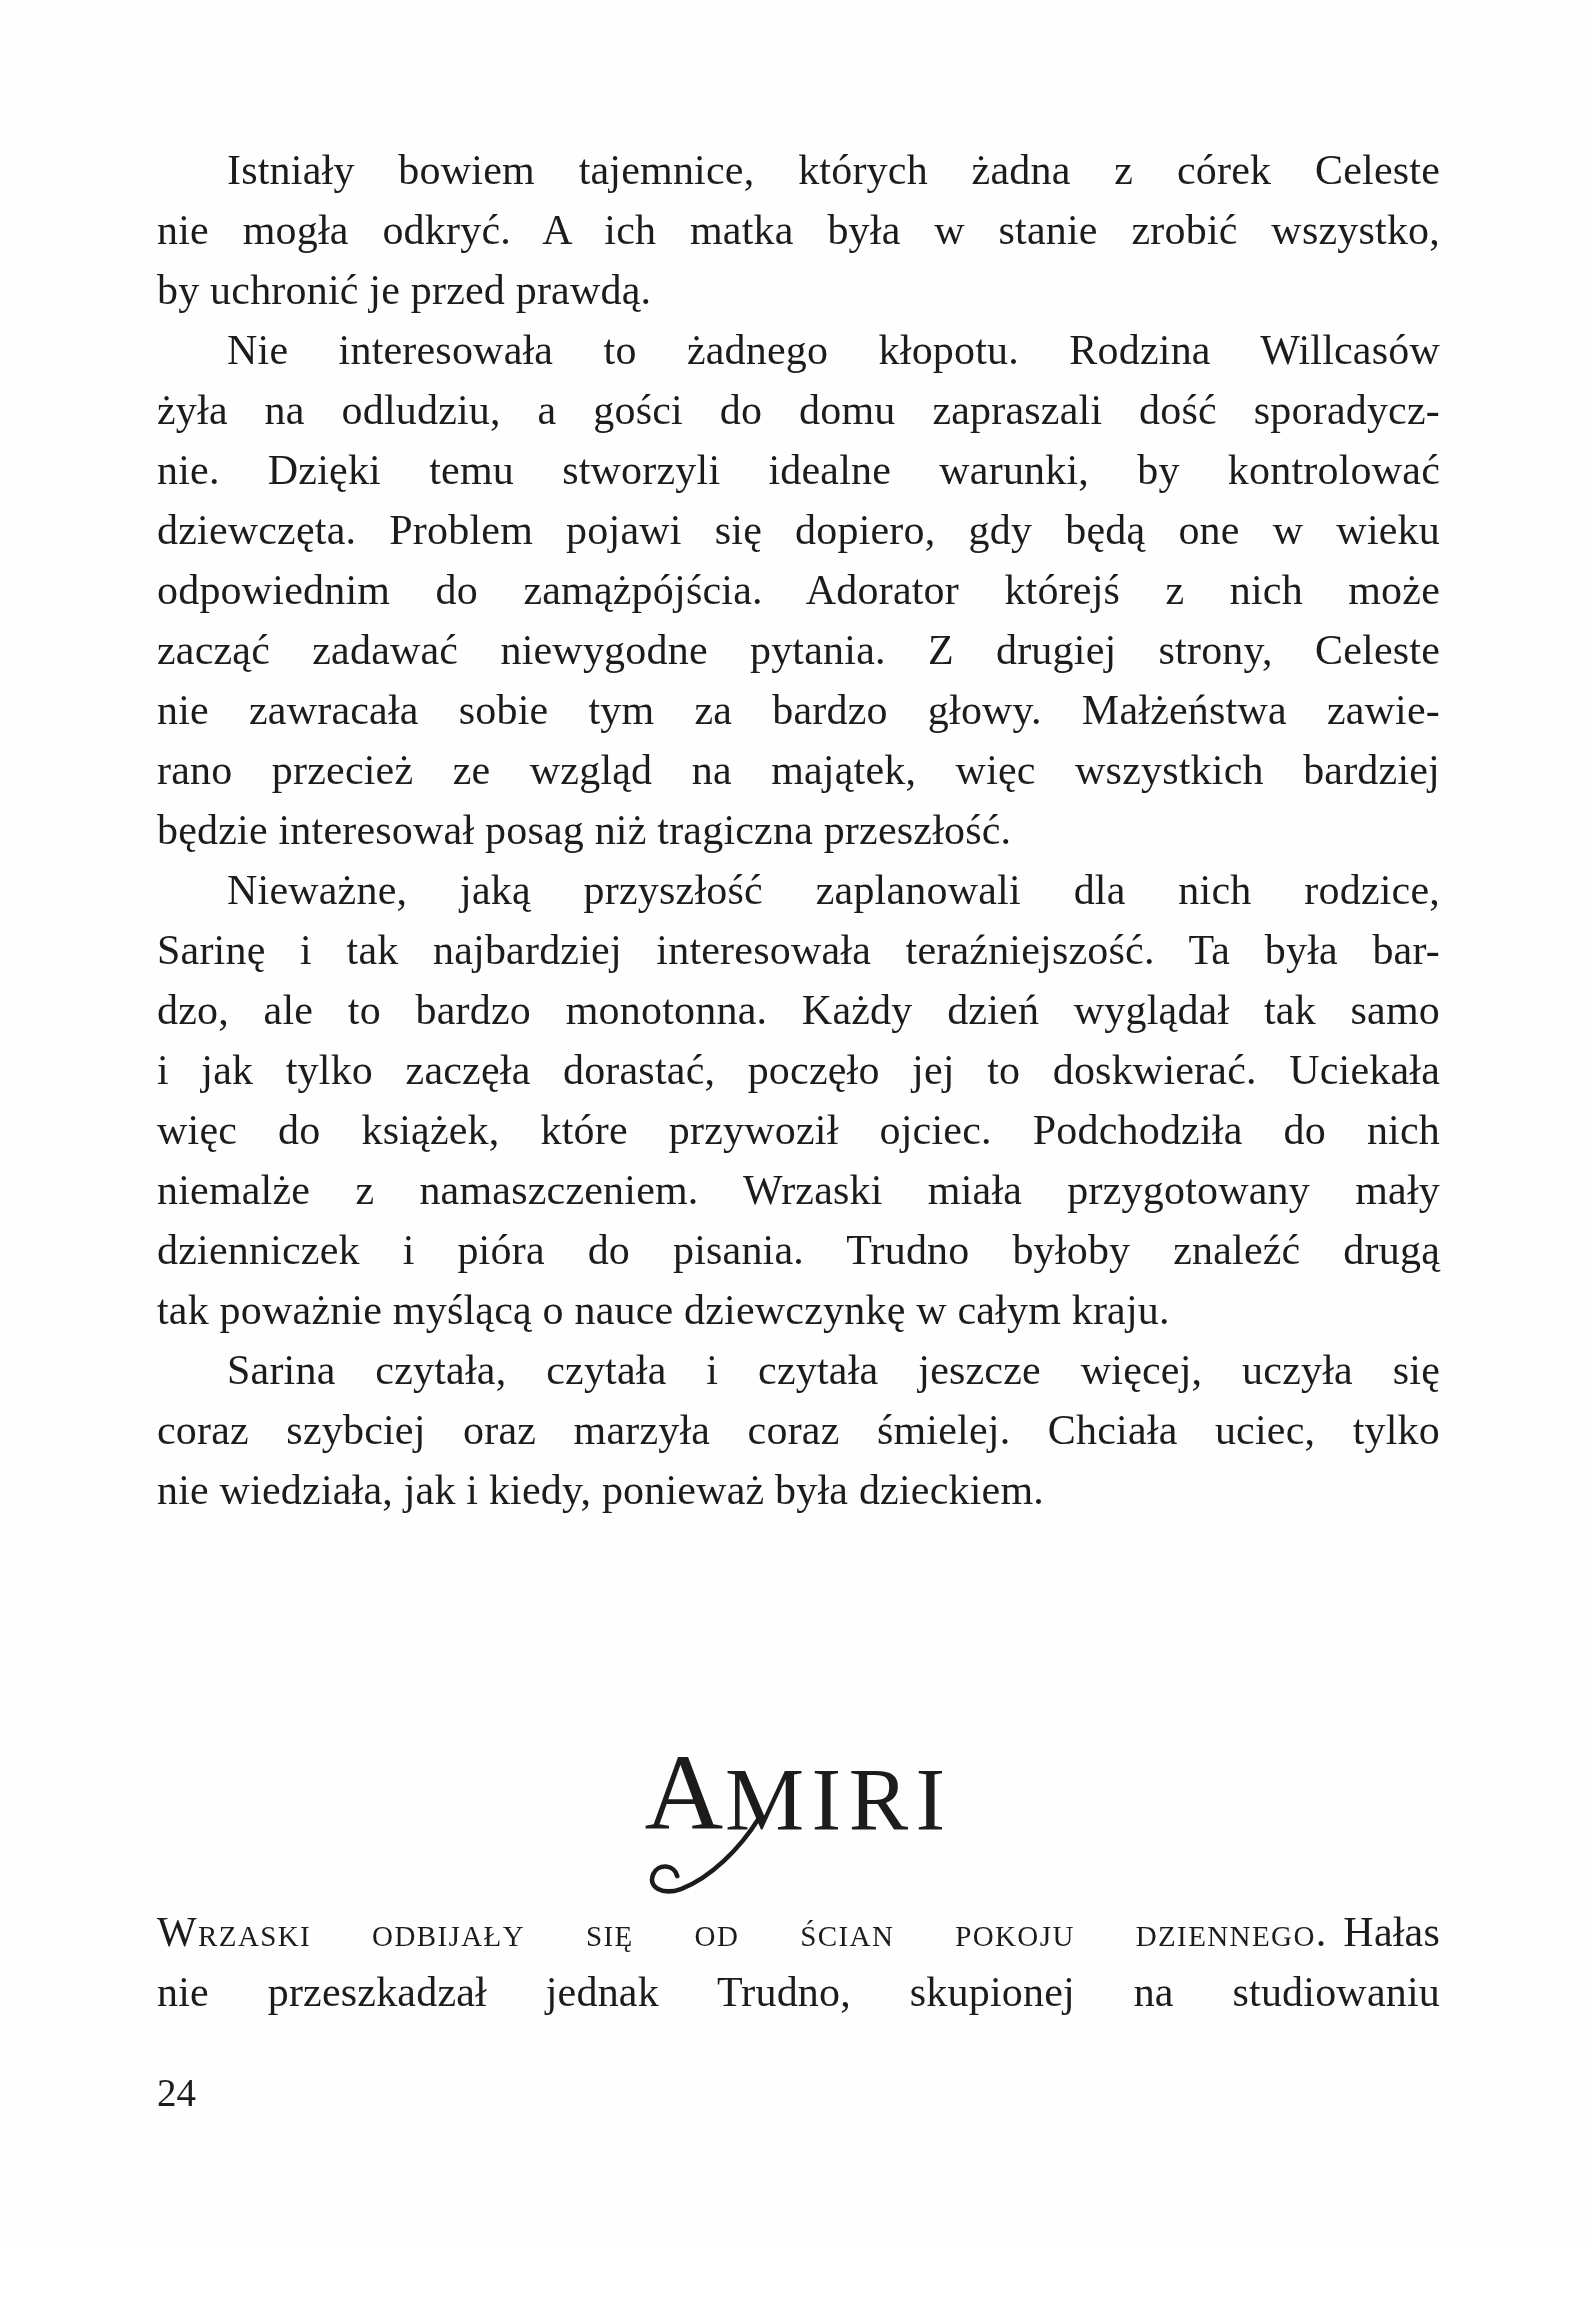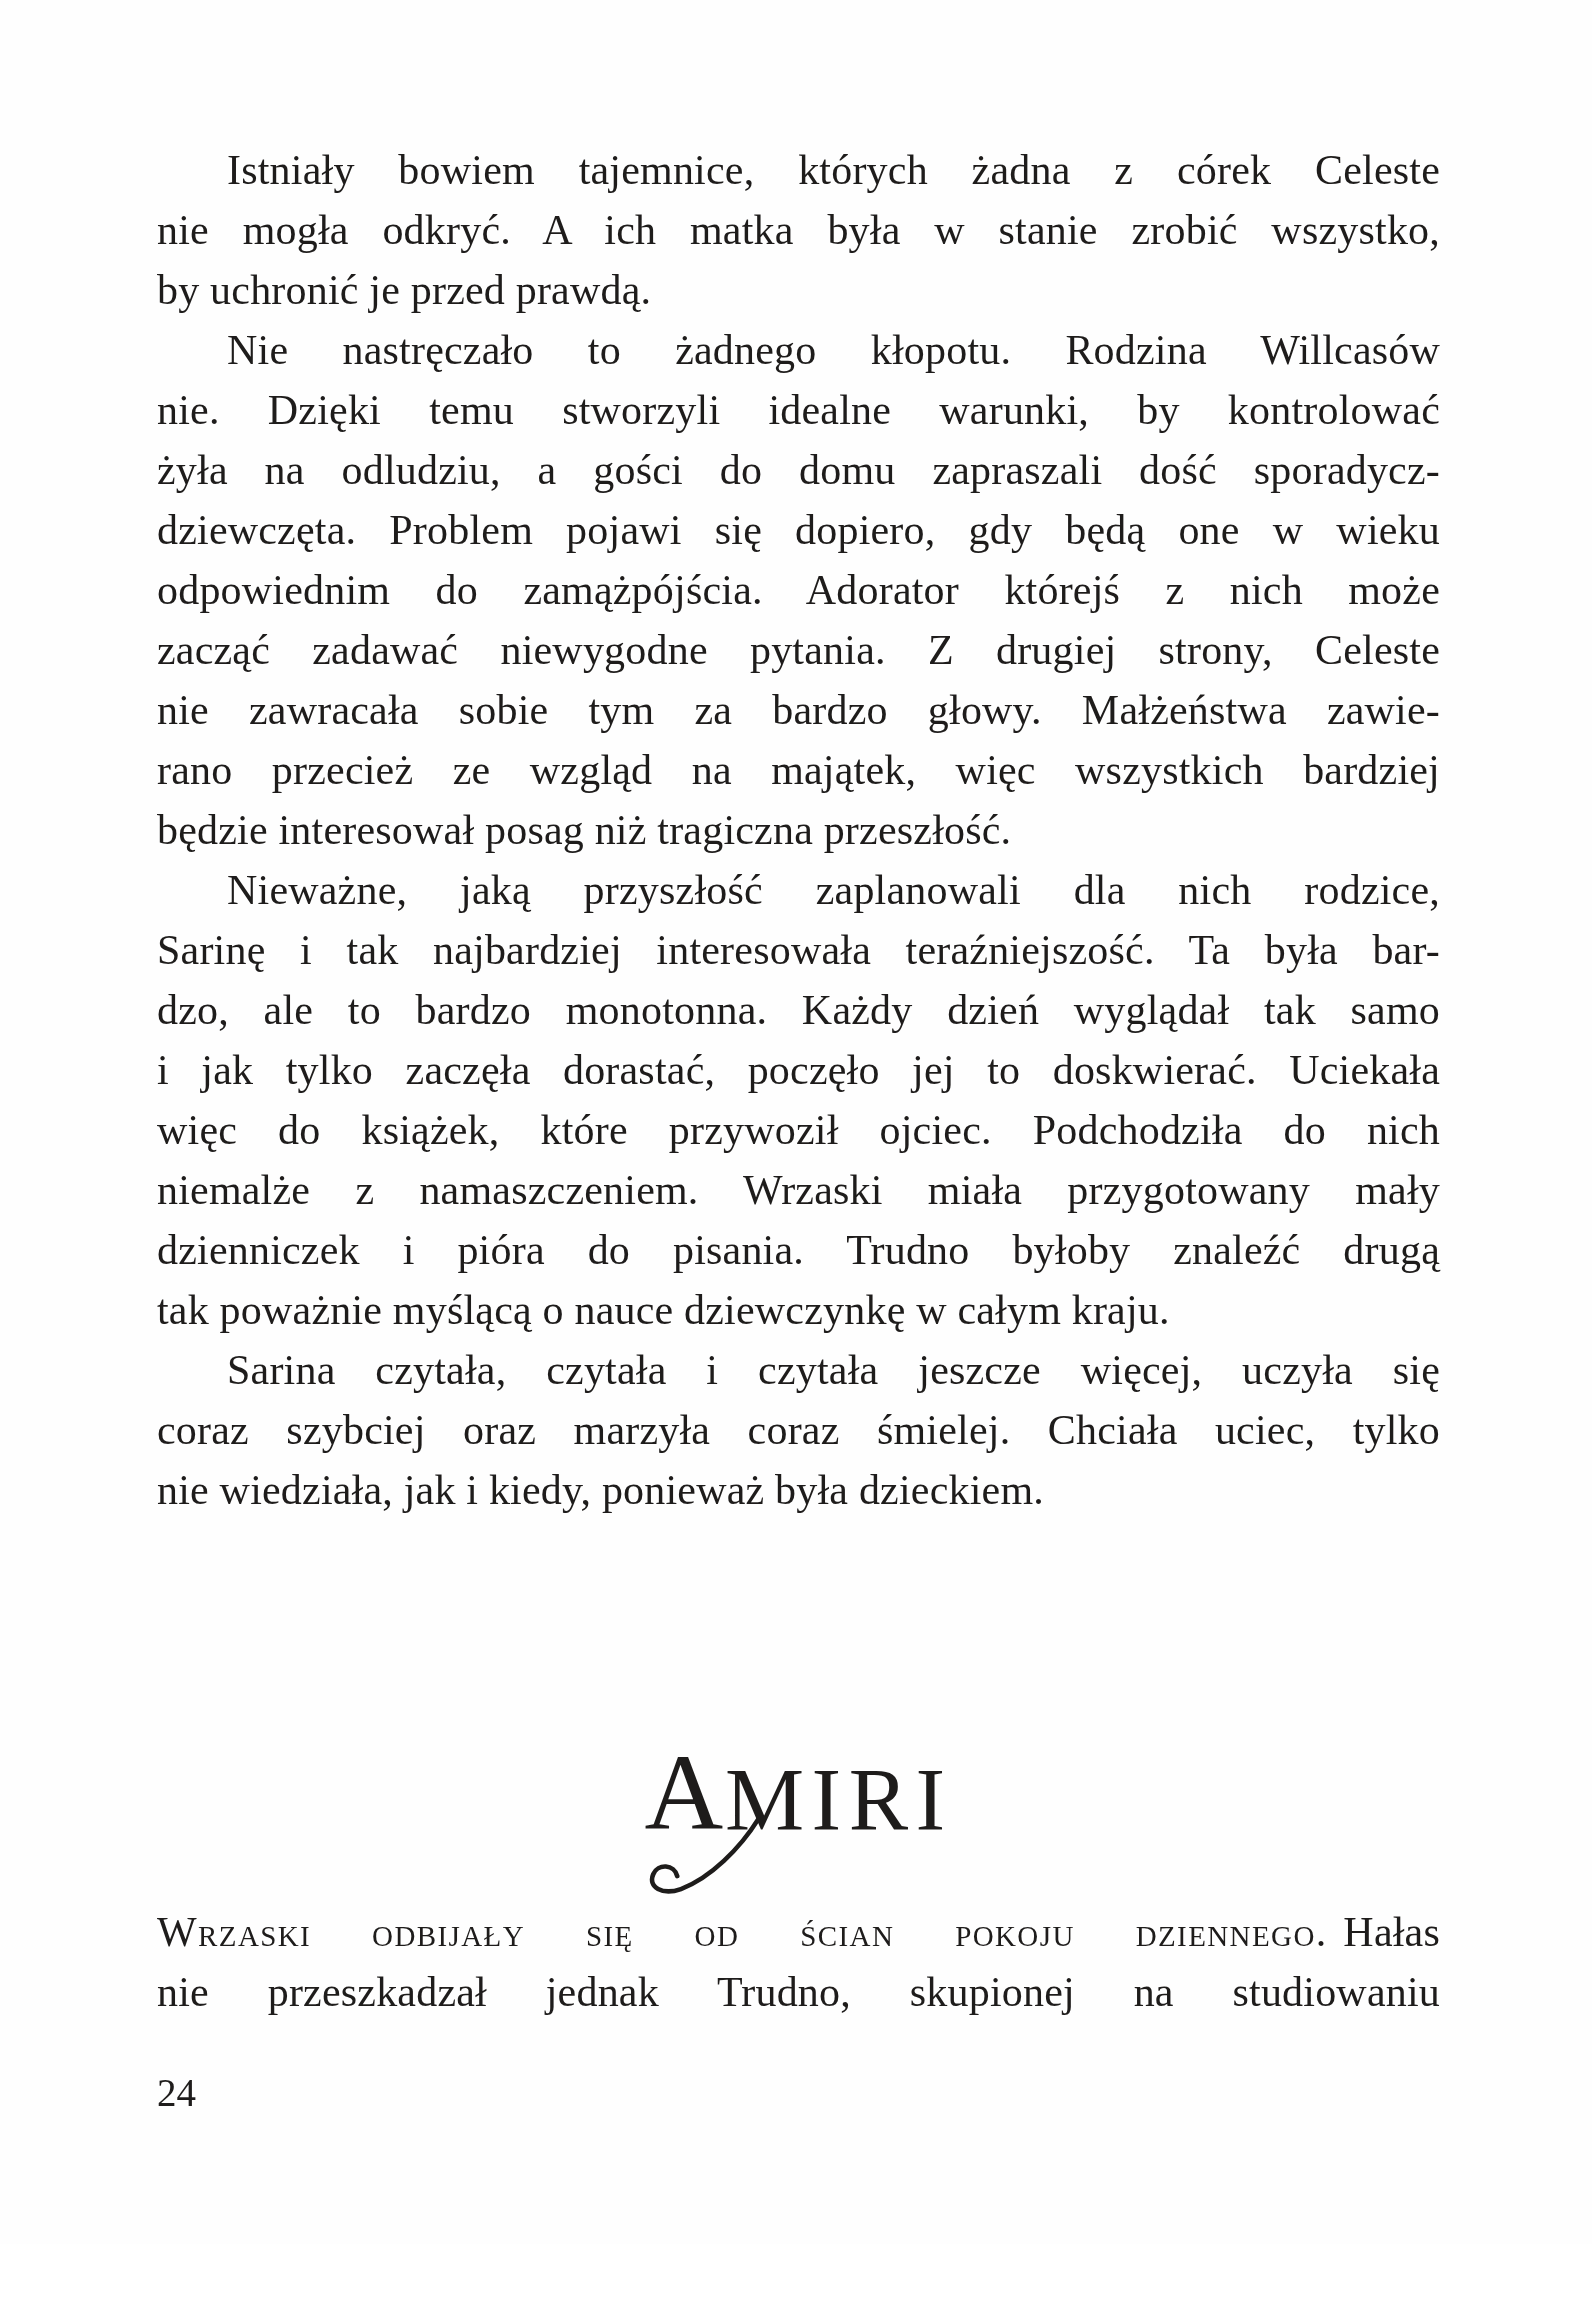--- a/index.html
+++ b/index.html
@@ -74,23 +74,23 @@
 </head>
 <body>
 
 <div class="page">
 
   <main class="body-text">
 
   <div class="line indent">Istniały bowiem tajemnice, których żadna z córek Celeste</div>
       <div class="line">nie mogła odkryć. A ich matka była w stanie zrobić wszystko,</div>
       <div class="line last">by uchronić je przed prawdą.</div>
-      <div class="line indent">Nie nastręczało to żadnego kłopotu. Rodzina Willcasów</div>
+      <div class="line indent">Nie interesowała to żadnego kłopotu. Rodzina Willcasów</div>
+      <div class="line">żyła na odludziu, a gości do domu zapraszali dość sporadycz-</div>
       <div class="line">nie. Dzięki temu stworzyli idealne warunki, by kontrolować</div>
-      <div class="line">żyła na odludziu, a gości do domu zapraszali dość sporadycz-</div>
       <div class="line">dziewczęta. Problem pojawi się dopiero, gdy będą one w wieku</div>
       <div class="line">odpowiednim do zamążpójścia. Adorator którejś z nich może</div>
       <div class="line">zacząć zadawać niewygodne pytania. Z drugiej strony, Celeste</div>
       <div class="line">nie zawracała sobie tym za bardzo głowy. Małżeństwa zawie-</div>
       <div class="line">rano przecież ze wzgląd na majątek, więc wszystkich bardziej</div>
       <div class="line last">będzie interesował posag niż tragiczna przeszłość.</div>
       <div class="line indent">Nieważne, jaką przyszłość zaplanowali dla nich rodzice,</div>
       <div class="line">Sarinę i tak najbardziej interesowała teraźniejszość. Ta była bar-</div>
       <div class="line">dzo, ale to bardzo monotonna. Każdy dzień wyglądał tak samo</div>
       <div class="line">i jak tylko zaczęła dorastać, poczęło jej to doskwierać. Uciekała</div>

